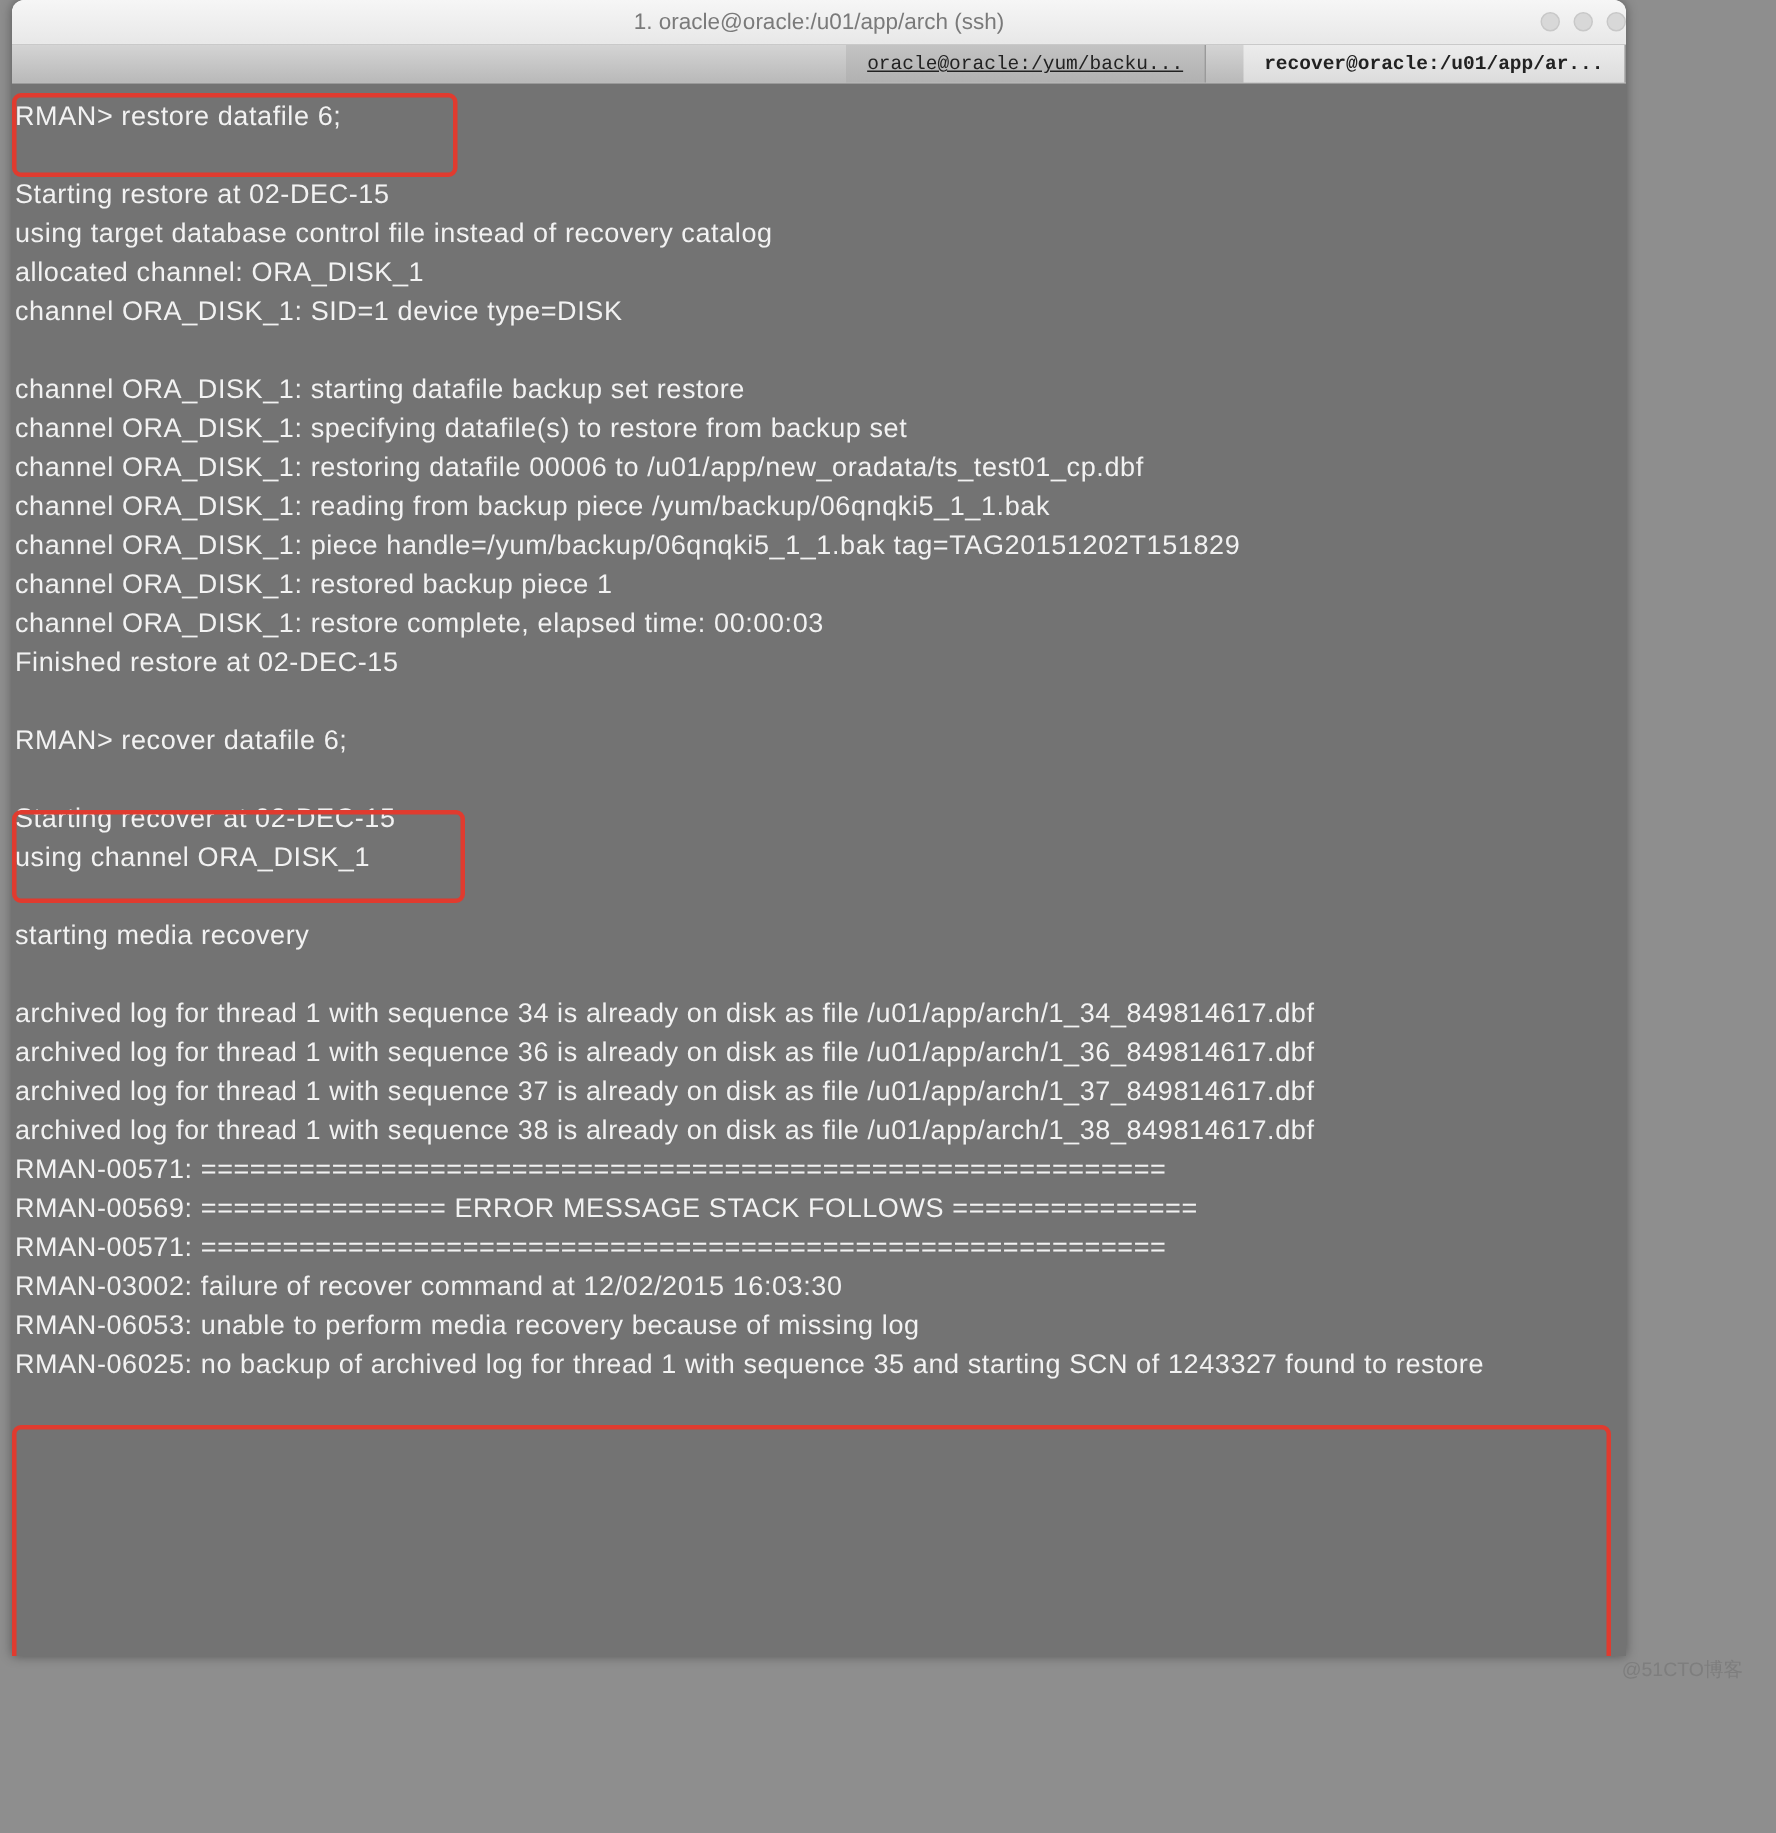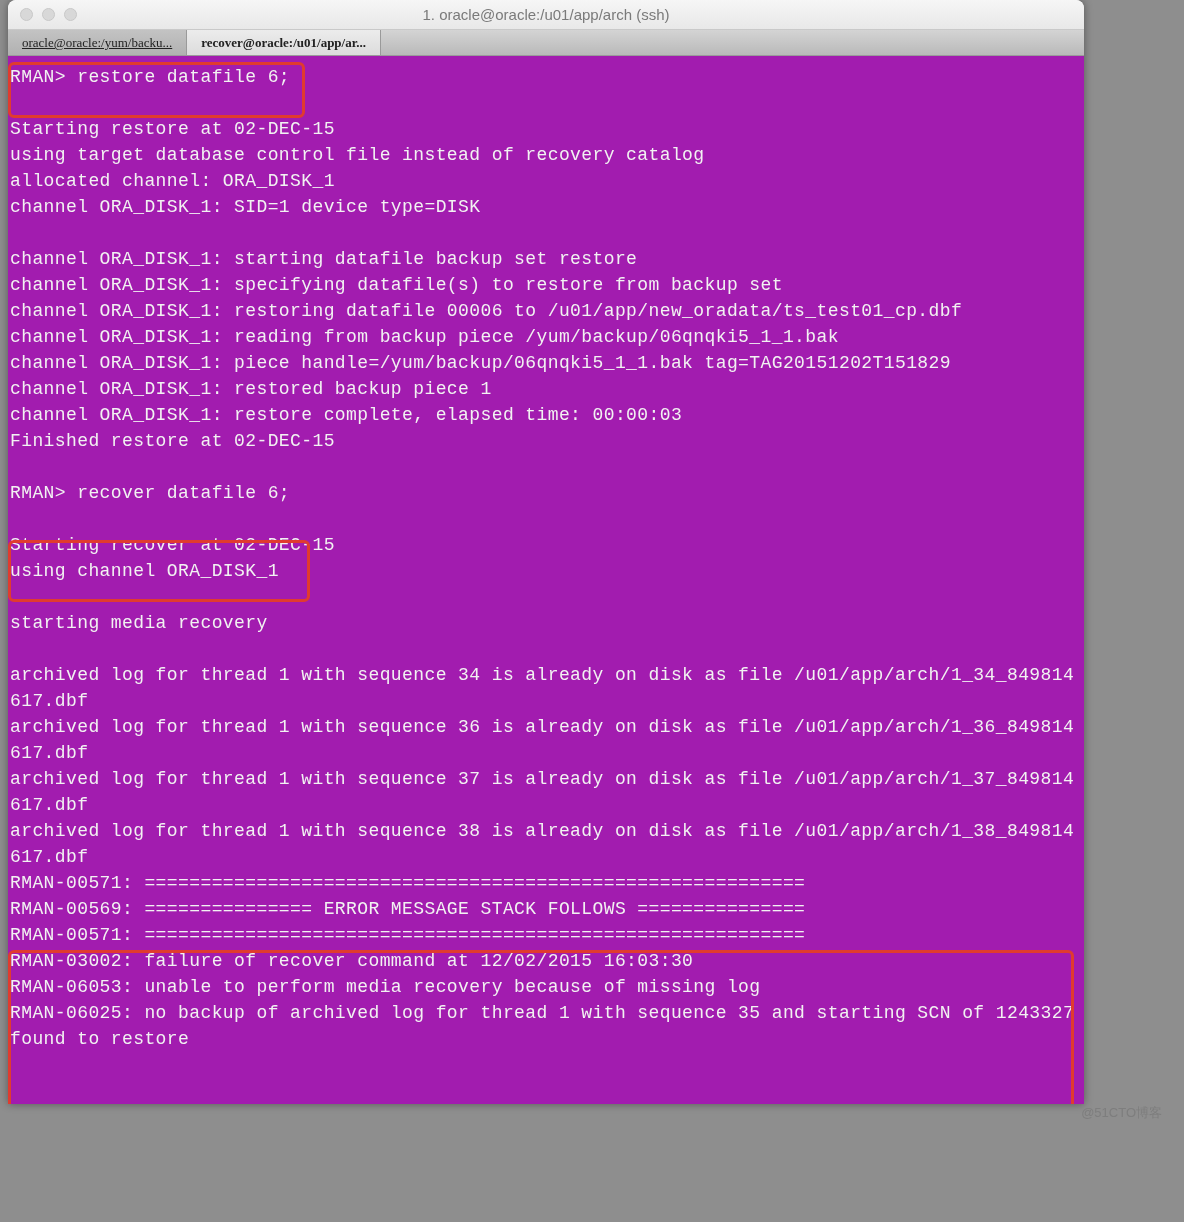--- a/index.html
+++ b/index.html
@@ -1,15 +1,15 @@
 <!DOCTYPE html>
 <html><head>
 <meta charset="utf-8">
 <style>
-  * { margin: 0; padding: 0; box-sizing: border-box; }
+  * { margin: 0; padding: 0; box-sizing: border-box; justify-content: flex-end; }
   body {
     background: #8e8e8e;
     font-family: "Menlo", "Consolas", "Courier New", monospace;
     width: 1184px;
     height: 1222px;
     overflow: hidden;
     position: relative;
   }
   .window {
     position: absolute;
@@ -55,21 +55,22 @@
     text-align: center;
     pointer-events: none;
     font-size: 15px;
     color: #7a7a7a;
   }
   .tabbar {
     height: 26px;
     background: linear-gradient(#d4d4d4, #b9b9b9);
     display: flex;
     border-bottom: 1px solid #9a9a9a;
-    font-family: Liberation Serif, serif;
+    font-family: Liberation Mono, monospace;
+    gap: 25px;
   }
   .tab {
     padding: 0 14px;
     font-size: 13px;
     line-height: 26px;
     color: #222;
     white-space: nowrap;
     max-width: 280px;
     border-right: 1px solid #9a9a9a;
     text-overflow: ellipsis;
@@ -78,29 +79,29 @@
   .tab.inactive {
     background: linear-gradient(#c3c3c3, #b1b1b1);
     text-decoration: underline;
   }
   .tab.active {
     background: linear-gradient(#ececec, #dcdcdc);
     font-weight: 600;
   }
   .terminal {
     flex: 1;
-    background: #a21caf;
+    background: #737373;
     color: #f2f2f2;
     font-size: 18px;
     line-height: 26px;
     padding: 8px 2px 8px 2px;
     position: relative;
     white-space: pre-wrap;
     word-break: break-all;
-    font-family: Liberation Mono, monospace;
+    font-family: Liberation Sans, sans-serif;
     letter-spacing: 0.4px;
   }
   .terminal .line { display: block; }
   .highlight-box {
     position: absolute;
     border: 3px solid #e03b2f;
     border-radius: 6px;
     pointer-events: none;
   }
   .watermark {

